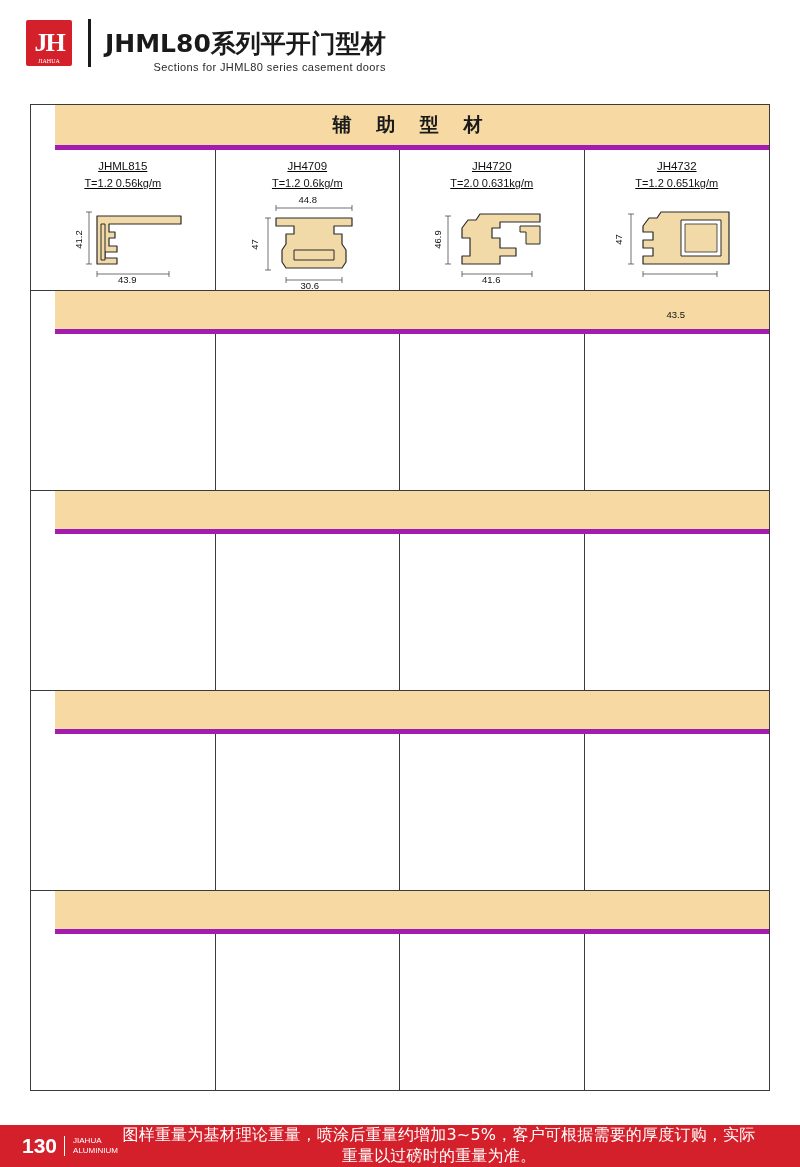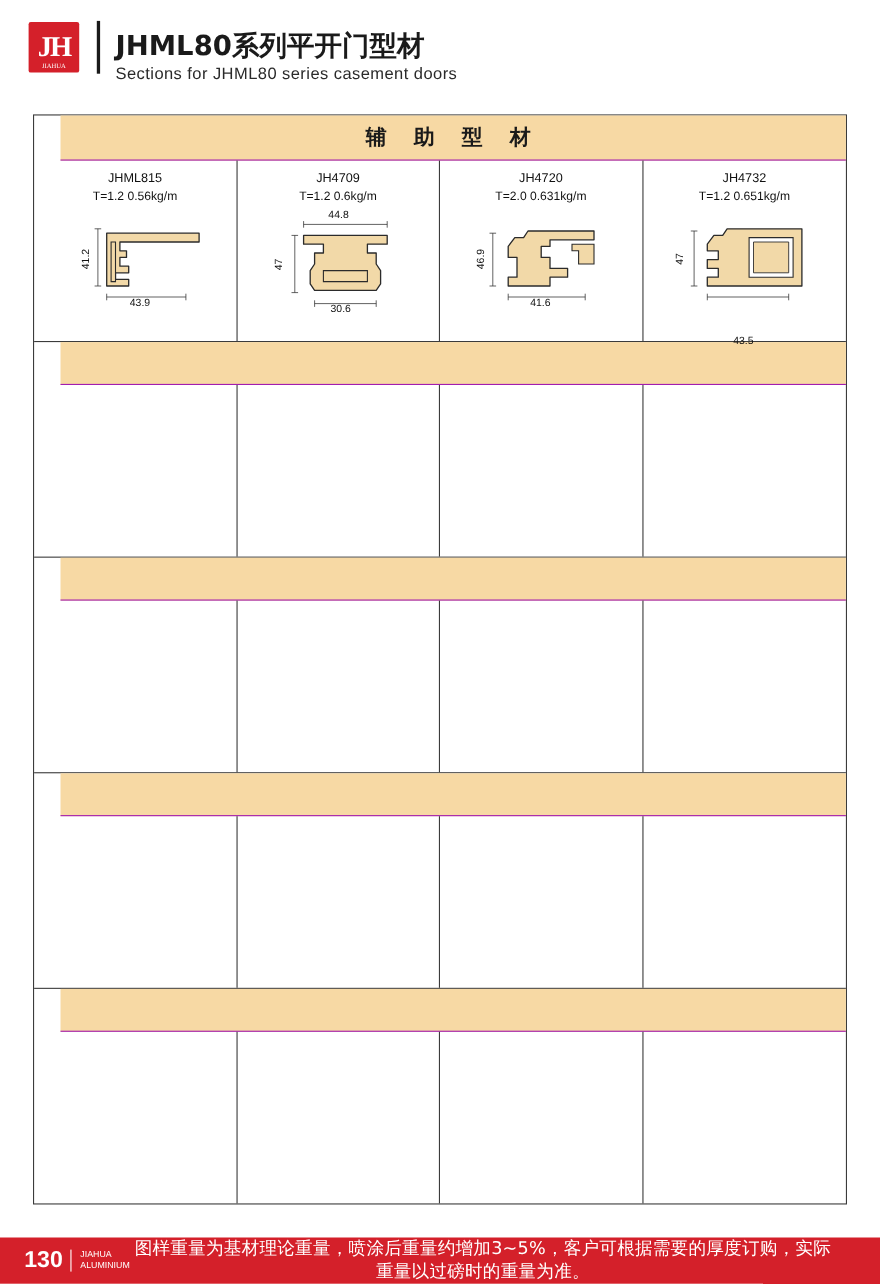--- a/index.html
+++ b/index.html
@@ -93,40 +93,40 @@
   .title-cn {
     font-size: 25px;
     font-weight: bold;
     color: #1a1a1a;
     letter-spacing: 0px;
     line-height: 28px;
     font-family: "DejaVu Sans", sans-serif;
     margin-top: 17px;
   }
   .title-en {
-    font-size: 15px;
+    font-size: 11px;
     color: #2a2a2a;
     letter-spacing: 0.4px;
     margin-top: 3px;
     font-family: "Liberation Sans", sans-serif;
     text-align: right;
   }
 
   
   .table-wrap {
     position: absolute;
     left: 30px;
     top: 104px;
     width: 740px;
     border: 1px solid #3b3b3b;
     box-sizing: border-box;
   }
   .band {
     background: #f7d9a4;
-    border-bottom: 1px solid #a21caf;
+    border-bottom: 5px solid #a21caf;
     height: 38px;
     display: flex;
     align-items: center;
     justify-content: center;
     margin-left: 24px;
   }
   .band.title {
     height: 40px;
   }
   .band .band-text {
@@ -142,21 +142,21 @@
   }
   .row:last-child { border-bottom: none; }
   .cell {
     width: 25%;
     box-sizing: border-box;
     border-right: 1px solid #3b3b3b;
     position: relative;
   }
   .cell:last-child { border-right: none; }
   .cell.tall { height: 156px; }
-  .cell.first { height: 164px; }
+  .cell.first { height: 140px; text-decoration: underline; }
   .cell-head {
     text-align: center;
     padding-top: 8px;
     font-size: 11px;
     color: #111;
     line-height: 17px;
     font-family: "Liberation Sans", sans-serif;
   }
   .cell-code { font-size: 11.5px; }
   .cell-spec { font-size: 11px; }

